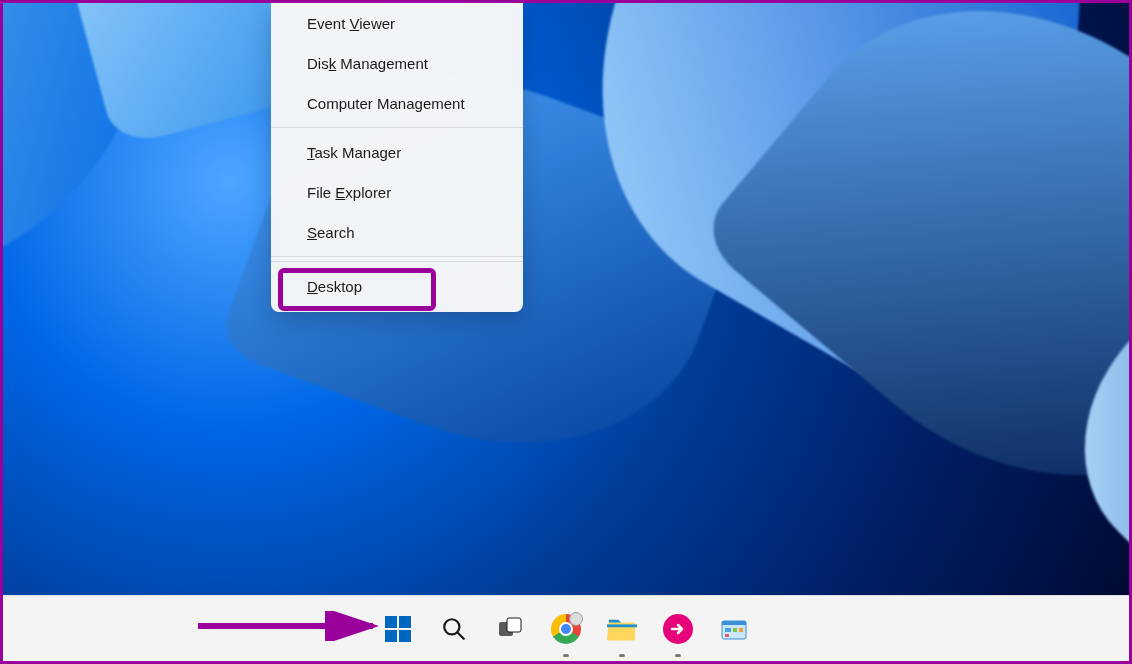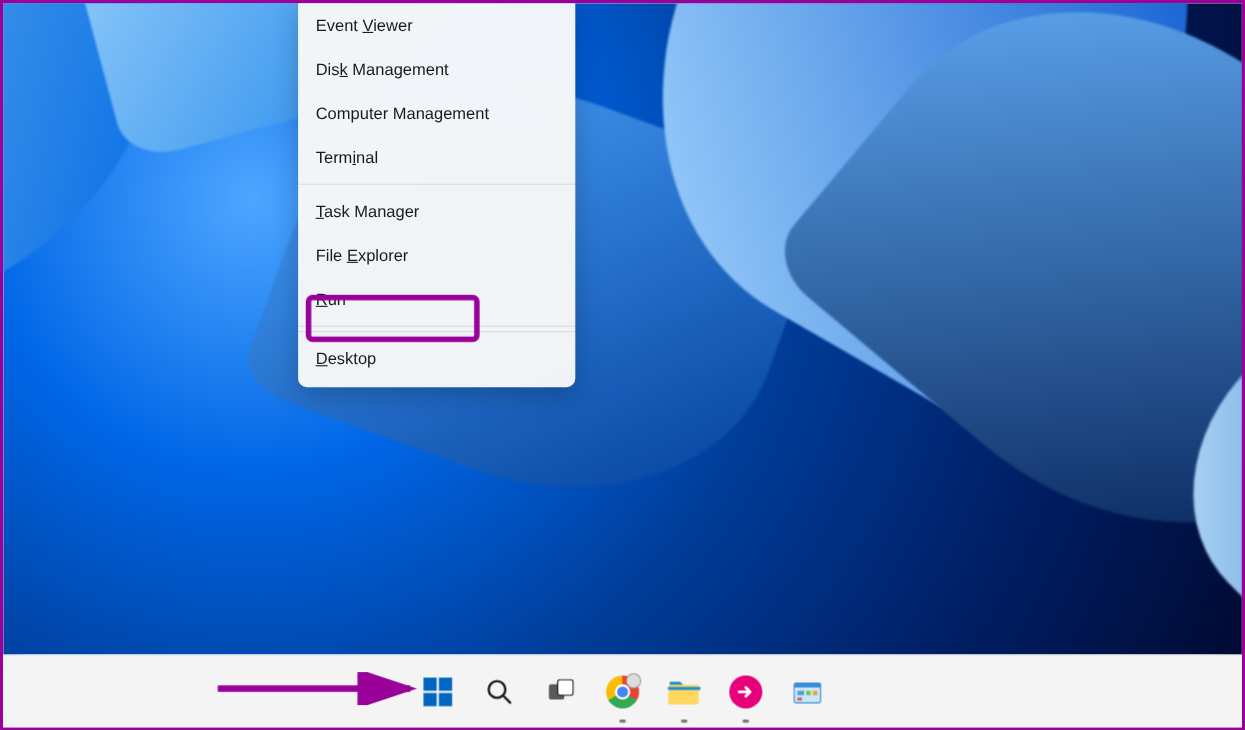--- a/index.html
+++ b/index.html
@@ -52,20 +52,21 @@
     }
     .menu-item {
       display: flex;
       align-items: center;
       justify-content: space-between;
       height: 40px;
       padding: 0 16px;
       font-size: 15px;
       color: #1a1a1a;
       cursor: default;
+      margin-left: 20px;
     }
     .menu-item .label u { text-decoration: underline; }
     .separator {
       height: 1px;
       background: rgba(0,0,0,0.1);
       margin: 4px 0;
     }
     .highlight-box {
       position: absolute;
       border: 5px solid #9a009a;
@@ -156,32 +157,29 @@
 <div class="context-menu" id="ctx-menu">
     <div class="menu-item">
       <span class="label">Event <u>V</u>iewer</span>
     </div>
     <div class="menu-item">
       <span class="label">Dis<u>k</u> Management</span>
     </div>
     <div class="menu-item">
       <span class="label">Computer Mana<u>g</u>ement</span>
     </div>
-    <div class="menu-item">
-      <span class="label">Term<u>i</u>nal</span>
-    </div>
     <div class="separator"></div>
     <div class="menu-item">
       <span class="label"><u>T</u>ask Manager</span>
     </div>
     <div class="menu-item">
       <span class="label">File <u>E</u>xplorer</span>
     </div>
     <div class="menu-item">
-      <span class="label"><u>R</u>un</span>
+      <span class="label"><u>S</u>earch</span>
     </div>
     <div class="separator"></div>
     <div class="separator"></div>
     <div class="menu-item">
       <span class="label"><u>D</u>esktop</span>
     </div>
   </div>
 
 <div class="highlight-box hb1"></div>
 

